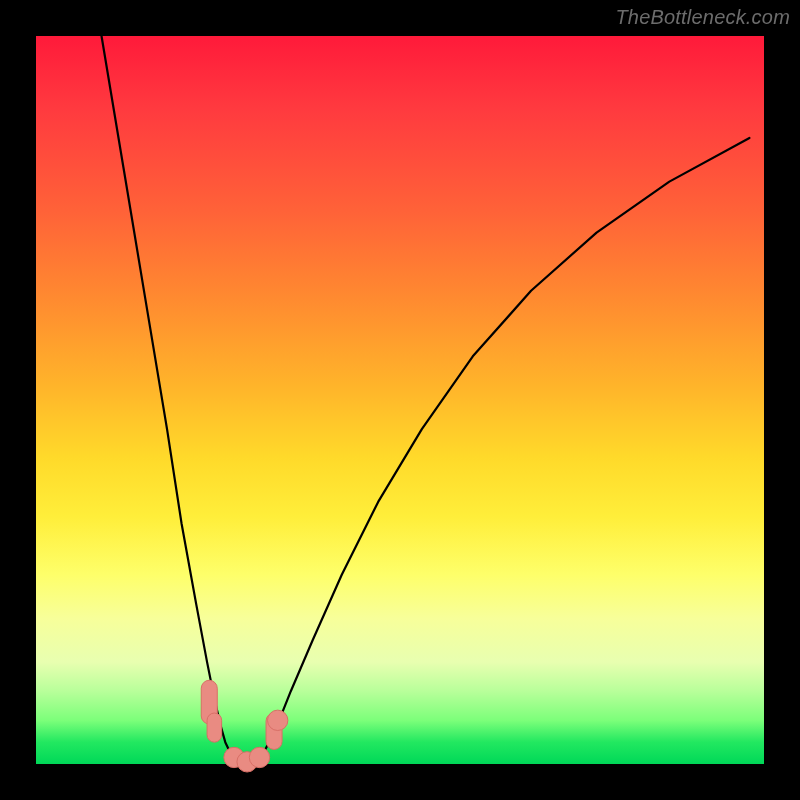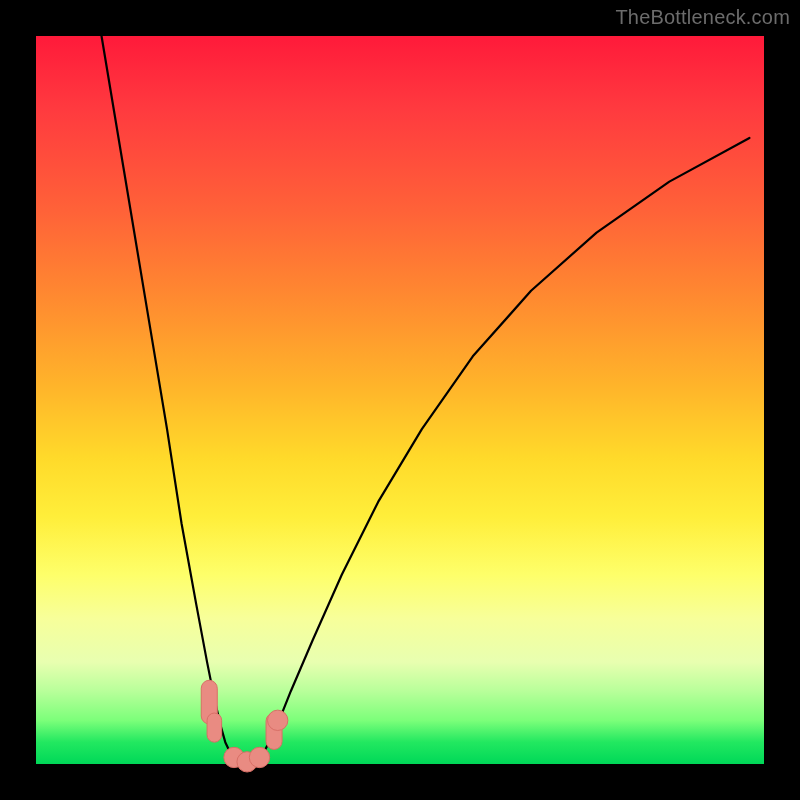--- a/index.html
+++ b/index.html
@@ -11,20 +11,21 @@
     font-family: Arial, Helvetica, sans-serif;
     overflow: hidden;
   }
   .frame {
     position: absolute;
     left: 0;
     top: 0;
     width: 800px;
     height: 800px;
     background: #000;
+    font-style: italic;
   }
   .plot-area {
     position: absolute;
     left: 36px;
     top: 36px;
     width: 728px;
     height: 728px;
     
     background: linear-gradient(to bottom,
       #ff1a3a 0%,

